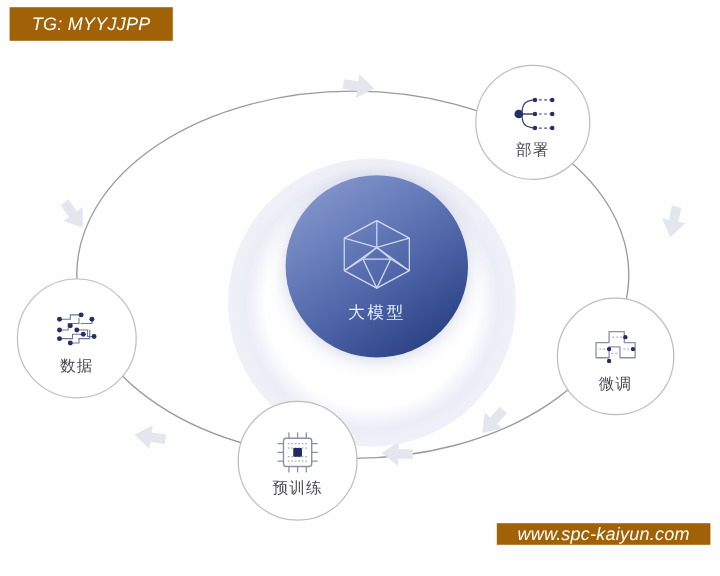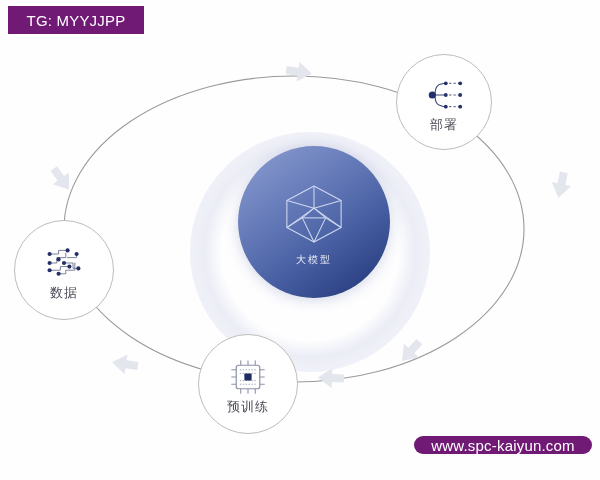--- a/index.html
+++ b/index.html
@@ -25,43 +25,43 @@
     position: absolute;
     left: 0;
     top: 0;
     width: 600px;
     height: 480px;
   }
 
   
   .watermark {
     position: absolute;
-    background: #701a75;
+    background: #a16207;
     color: #ffffff;
     font-size: 15px;
     letter-spacing: 0.2px;
     display: flex;
     align-items: center;
     justify-content: center;
     white-space: nowrap;
+    font-style: italic;
   }
   #wm-top {
     left: 8px;
     top: 6px;
     width: 136px;
     height: 28px;
     font-size: 15px;
   }
   #wm-bottom {
     left: 414px;
     top: 436px;
     width: 178px;
     height: 18px;
     font-size: 15px;
-    border-radius: 15px;
   }
 
   
   .node {
     position: absolute;
     border-radius: 50%;
     background: #ffffff;
     border: 1px solid #bdbdbd;
     box-sizing: border-box;
     display: flex;
@@ -79,21 +79,21 @@
   }
   .node-label {
     font-size: 13px;
     color: #4a4a55;
     letter-spacing: 1px;
     line-height: 1;
   }
 
   #node-ping {  left: 127px; top: 66px;  width: 92px;  height: 92px;  }
   #node-bushu { left: 396px; top: 54px;  width: 96px;  height: 96px; align-items: center;  }
-  #node-shuju { left: 14px;  top: 220px; width: 100px; height: 100px; }
+  #node-shuju { left: 14px;  top: 232px; width: 100px; height: 100px; }
   #node-weitiao{ left: 464px; top: 248px; width: 98px; height: 98px;  }
   #node-yuxun { left: 198px; top: 334px; width: 100px; height: 100px; }
 
   
   #halo {
     position: absolute;
     left: 190px;
     top: 132px;
     width: 240px;
     height: 240px;
@@ -118,21 +118,21 @@
     justify-content: center;
     box-shadow: 0 2px 14px rgba(60,78,140,0.22);
   }
   #core-icon {
     width: 66px;
     height: 62px;
     margin-top: 4px;
   }
   #core-label {
     margin-top: 10px;
-    font-size: 10px;
+    font-size: 14px;
     color: #e9edf8;
     letter-spacing: 2px;
     line-height: 1;
   }
 </style>
 </head>
 <body>
 
 <div id="stage">
 
@@ -233,20 +233,40 @@
           <circle cx="28" cy="6" r="2.3"></circle>
           <circle cx="30" cy="24" r="2.3"></circle>
           <circle cx="38" cy="10" r="2.3"></circle>
           <circle cx="40" cy="26" r="2.3"></circle>
         </g>
       </svg>
     </div>
     <div class="node-label">数据</div>
   </div>
 
+  <div class="node" id="node-weitiao">
+    <div class="node-icon">
+      <svg viewBox="0 0 48 42" width="44" height="38">
+        <path d="M18 6 H32 V16 H42 V30 H28 V20 H18 V30 H6 V16 H18 Z" fill="#ffffff" stroke="#8a90a6" stroke-width="1.2" stroke-linejoin="round"></path>
+        <g stroke="#9aa0b4" stroke-width="0.9" stroke-dasharray="1.8 1.8">
+          <line x1="21" y1="11" x2="30" y2="11"></line>
+          <line x1="9" y1="22" x2="16" y2="22"></line>
+          <line x1="31" y1="22" x2="39" y2="22"></line>
+          <line x1="20" y1="26" x2="26" y2="26"></line>
+        </g>
+        <g fill="#202c62">
+          <circle cx="33" cy="11" r="2"></circle>
+          <circle cx="18" cy="22" r="2"></circle>
+          <circle cx="40" cy="22" r="2"></circle>
+          <circle cx="18" cy="33" r="2"></circle>
+        </g>
+      </svg>
+    </div>
+    <div class="node-label">微调</div>
+  </div>
 
   <div class="node" id="node-yuxun">
     <div class="node-icon">
       <svg viewBox="0 0 42 42" width="38" height="38">
         <g stroke="#8a90a6" stroke-width="1.2" stroke-linecap="round">
           <line x1="13" y1="3" x2="13" y2="8"></line>
           <line x1="21" y1="3" x2="21" y2="8"></line>
           <line x1="29" y1="3" x2="29" y2="8"></line>
           <line x1="13" y1="34" x2="13" y2="39"></line>
           <line x1="21" y1="34" x2="21" y2="39"></line>

